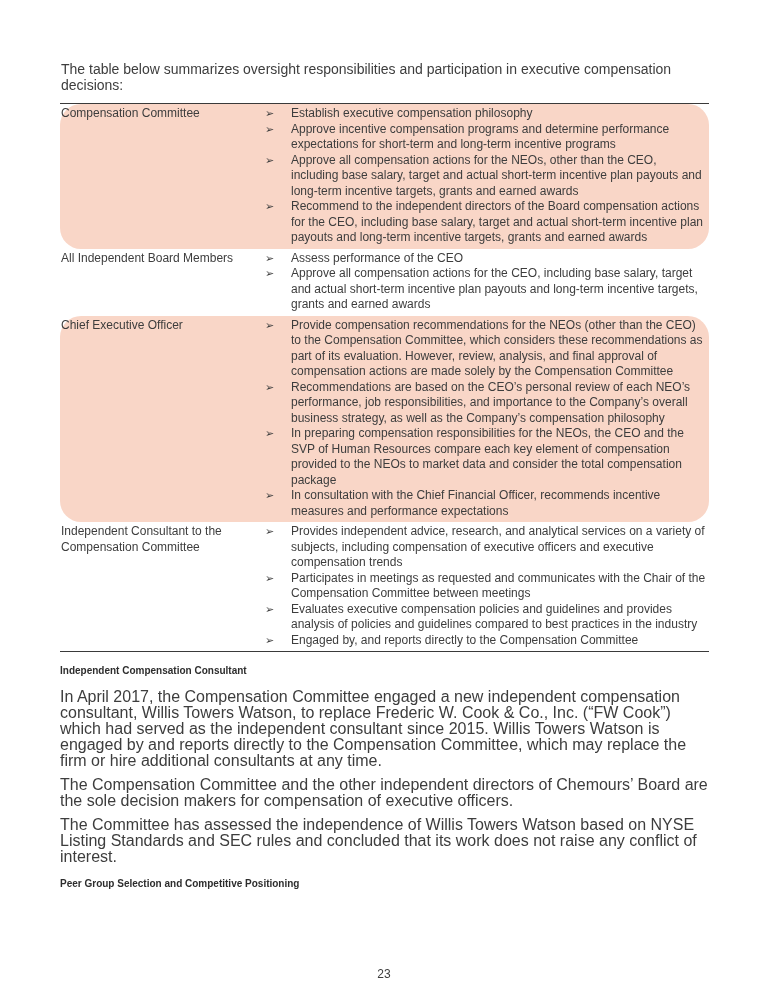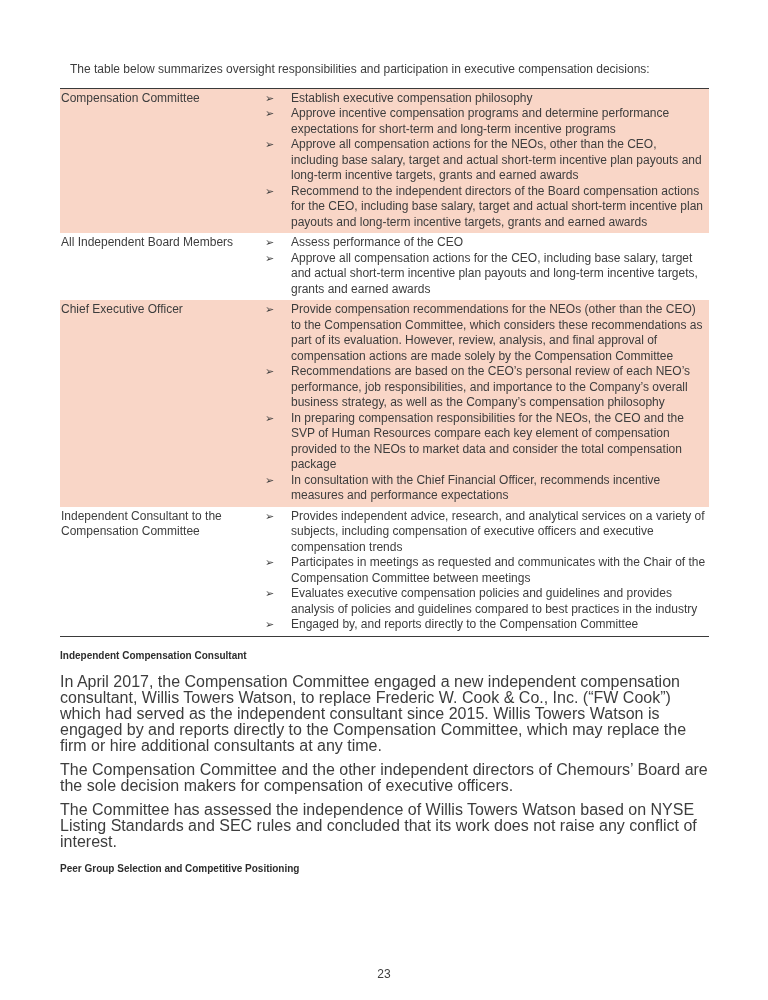--- a/index.html
+++ b/index.html
@@ -10,33 +10,33 @@
     font-family: "Liberation Sans", sans-serif;
     color: #3d3d3d;
     position: relative;
     overflow: hidden;
   }
   .page {
     position: absolute; inset: 0;
     padding: 62px 59px 0 60px;
   }
   .intro {
-    font-size: 12px; line-height: 15.5px;
-    margin: 0 0 10px 10px;
+    font-size: 14px; line-height: 15.5px;
+    margin: 0 0 10px 1px;
   }
   .comp-table {
     border-top: 1px solid #3a3a3a;
     border-bottom: 1px solid #3a3a3a;
     font-size: 12px; line-height: 15.5px;
   }
   .trow {
     display: flex;
     padding: 2px 0 3px 0;
   }
-  .trow.highlight { background: #f9d6c7; }
+  .trow.highlight { background: #f9d6c7; border-radius: 21px; }
   .role-cell {
     width: 205px; flex-shrink: 0;
     padding: 0 12px 0 1px;
   }
   .bullet-list { flex: 1; }
   .bullet-item { display: flex; }
   .bullet-glyph {
     width: 26px; flex-shrink: 0;
     font-family: "DejaVu Sans", sans-serif;
     font-size: 11px;

